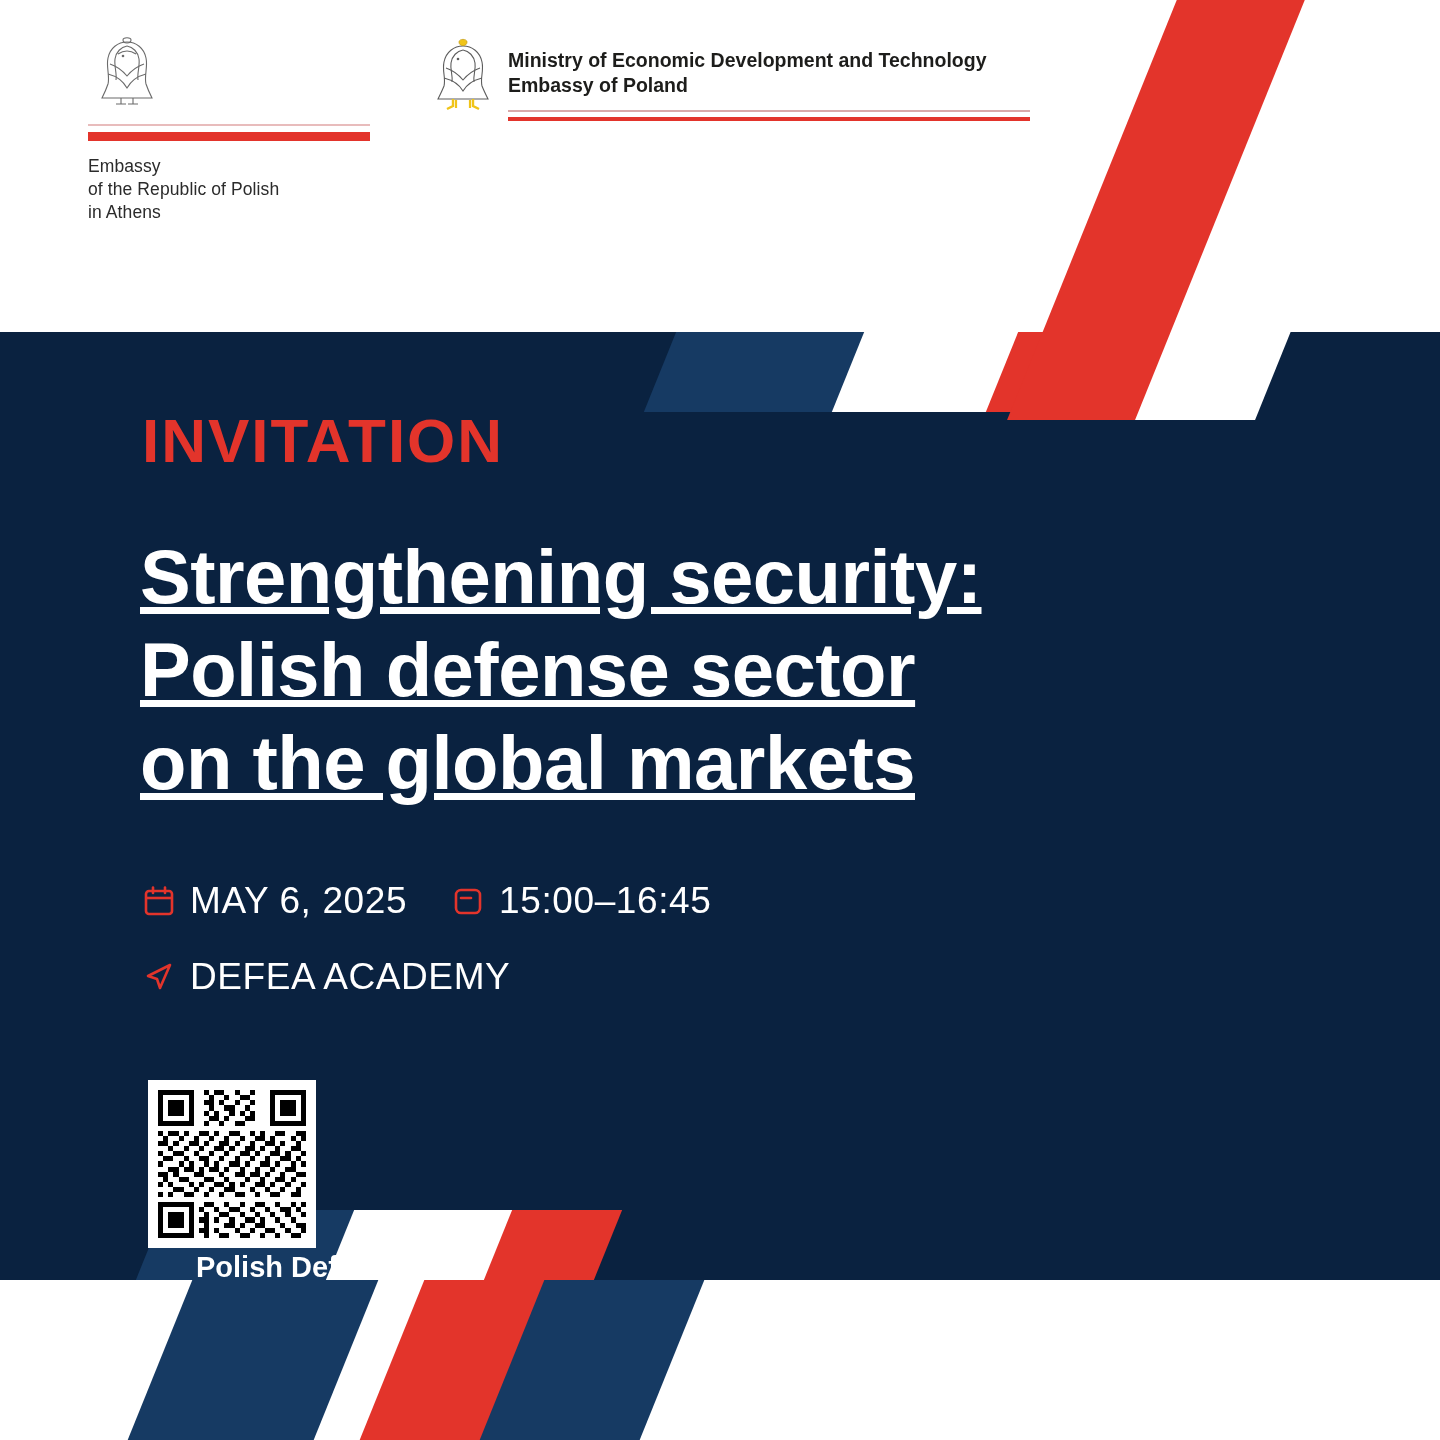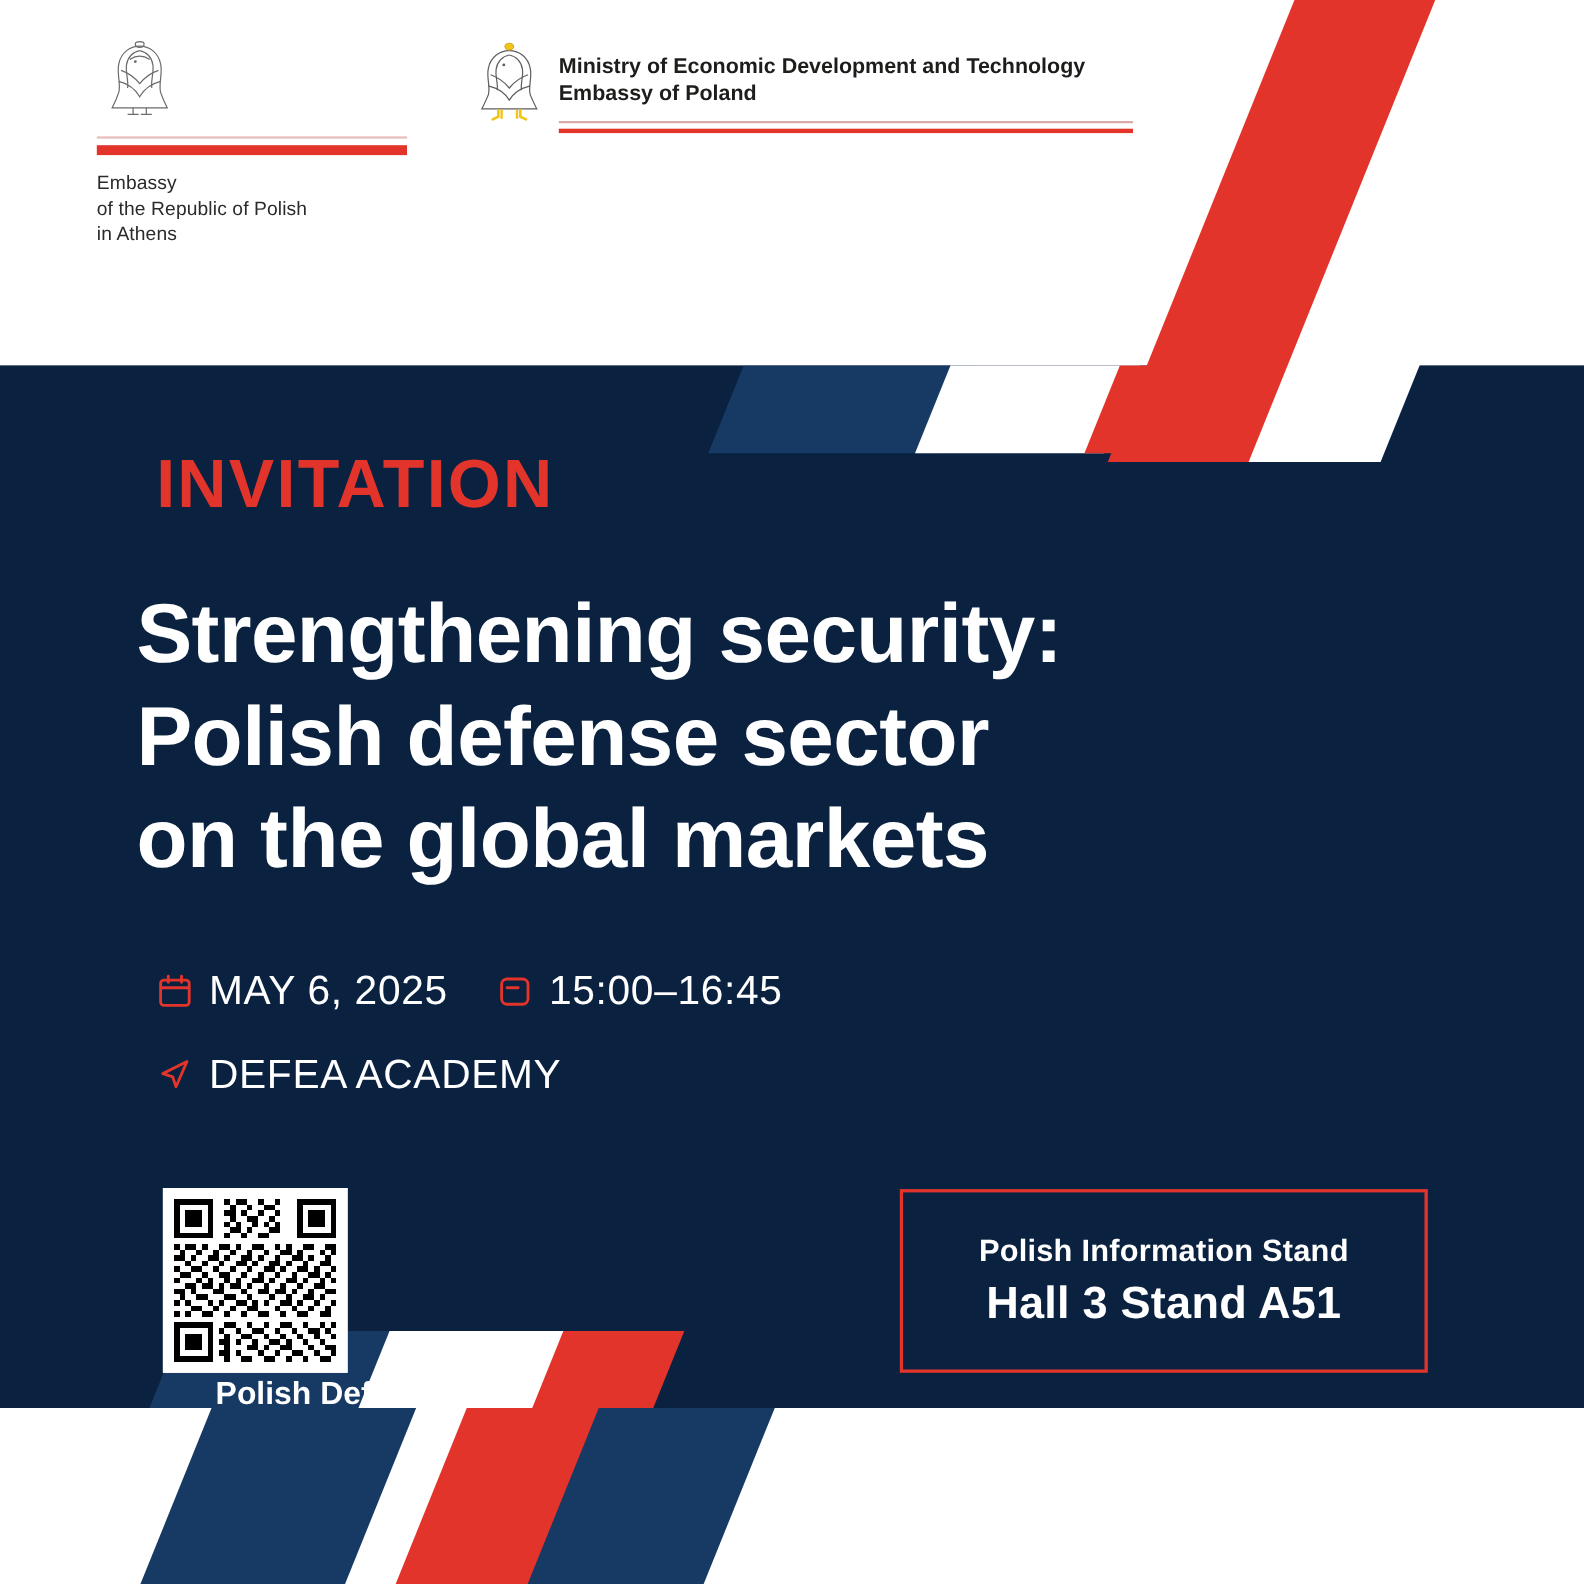--- a/index.html
+++ b/index.html
@@ -228,28 +228,29 @@
     position: absolute;
     left: 142px;
     top: 73px;
     font-size: 62px;
     font-weight: bold;
     letter-spacing: 2px;
     color: #e3342b;
   }
   .headline {
     position: absolute;
-    left: 124px;
+    left: 140px;
     top: 198px;
     width: 1060px;
     font-size: 76px;
     font-weight: bold;
     line-height: 93px;
     color: #ffffff;
     letter-spacing: -0.5px;
+    text-decoration: underline;
   }
 
   .meta {
     position: absolute;
     left: 142px;
     top: 548px;
     color: #ffffff;
   }
   .meta-row {
     display: flex;
@@ -651,24 +652,20 @@
             <rect x="22" y="30" width="1" height="1"></rect>
           <rect x="25" y="30" width="1" height="1"></rect>
             <rect x="28" y="30" width="2" height="1"></rect>
         </g>
       </svg>
     </div>
     <div class="qr-label">Polish Defence
 Industry Database</div>
   </div>
 
-  <div class="stand-box">
-    <div class="stand-small">Polish Information Stand</div>
-    <div class="stand-big">Hall 3 Stand A51</div>
-  </div>
 
   <div class="footer">
     <div class="foot-dark"></div>
     <div class="foot-white"></div>
     <div class="foot-red"></div>
     <div class="foot-dark2"></div>
   </div>
 
 </div>
 

